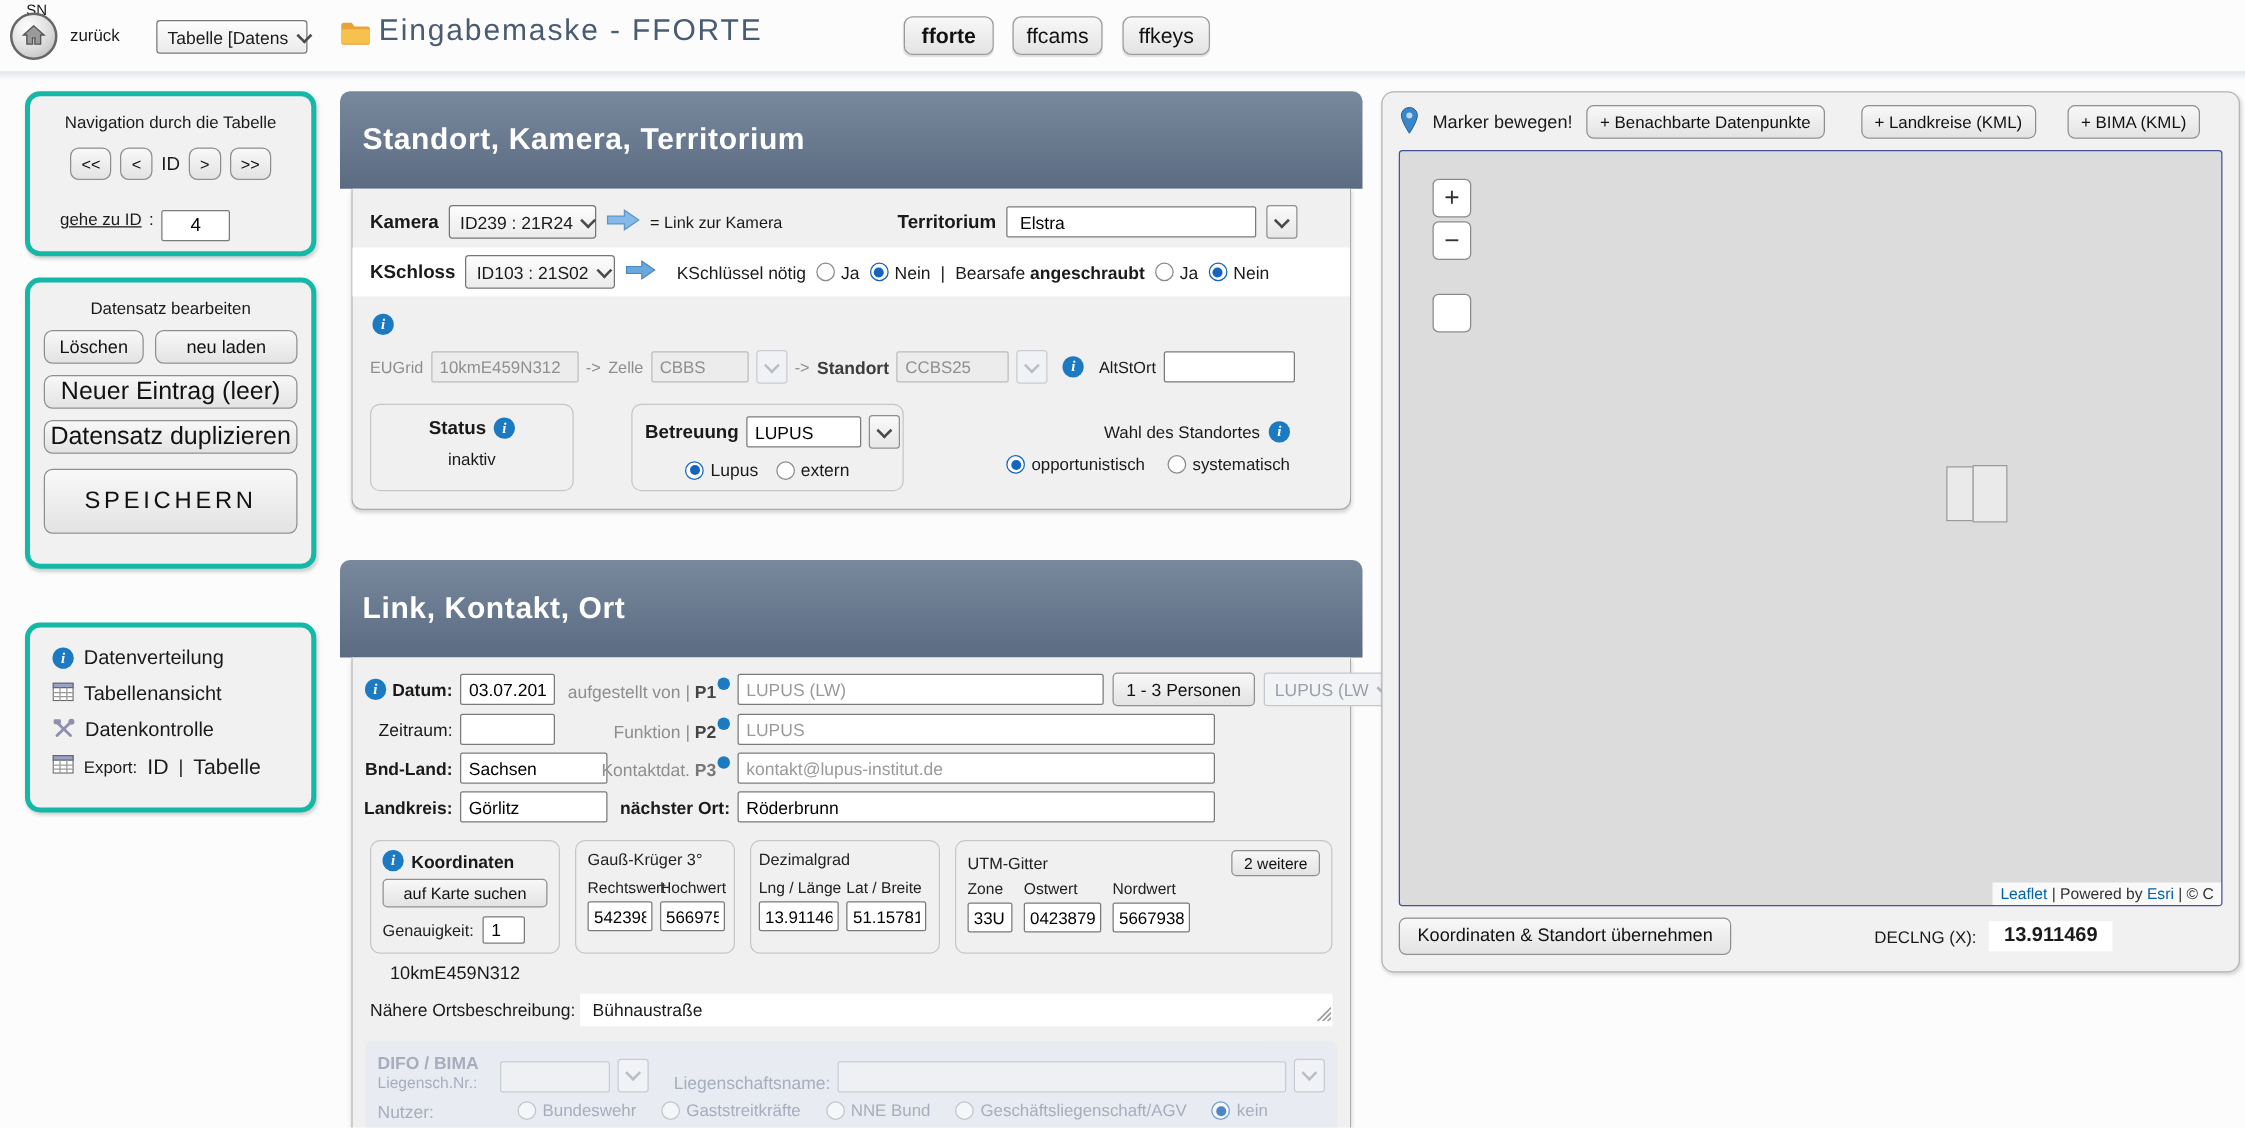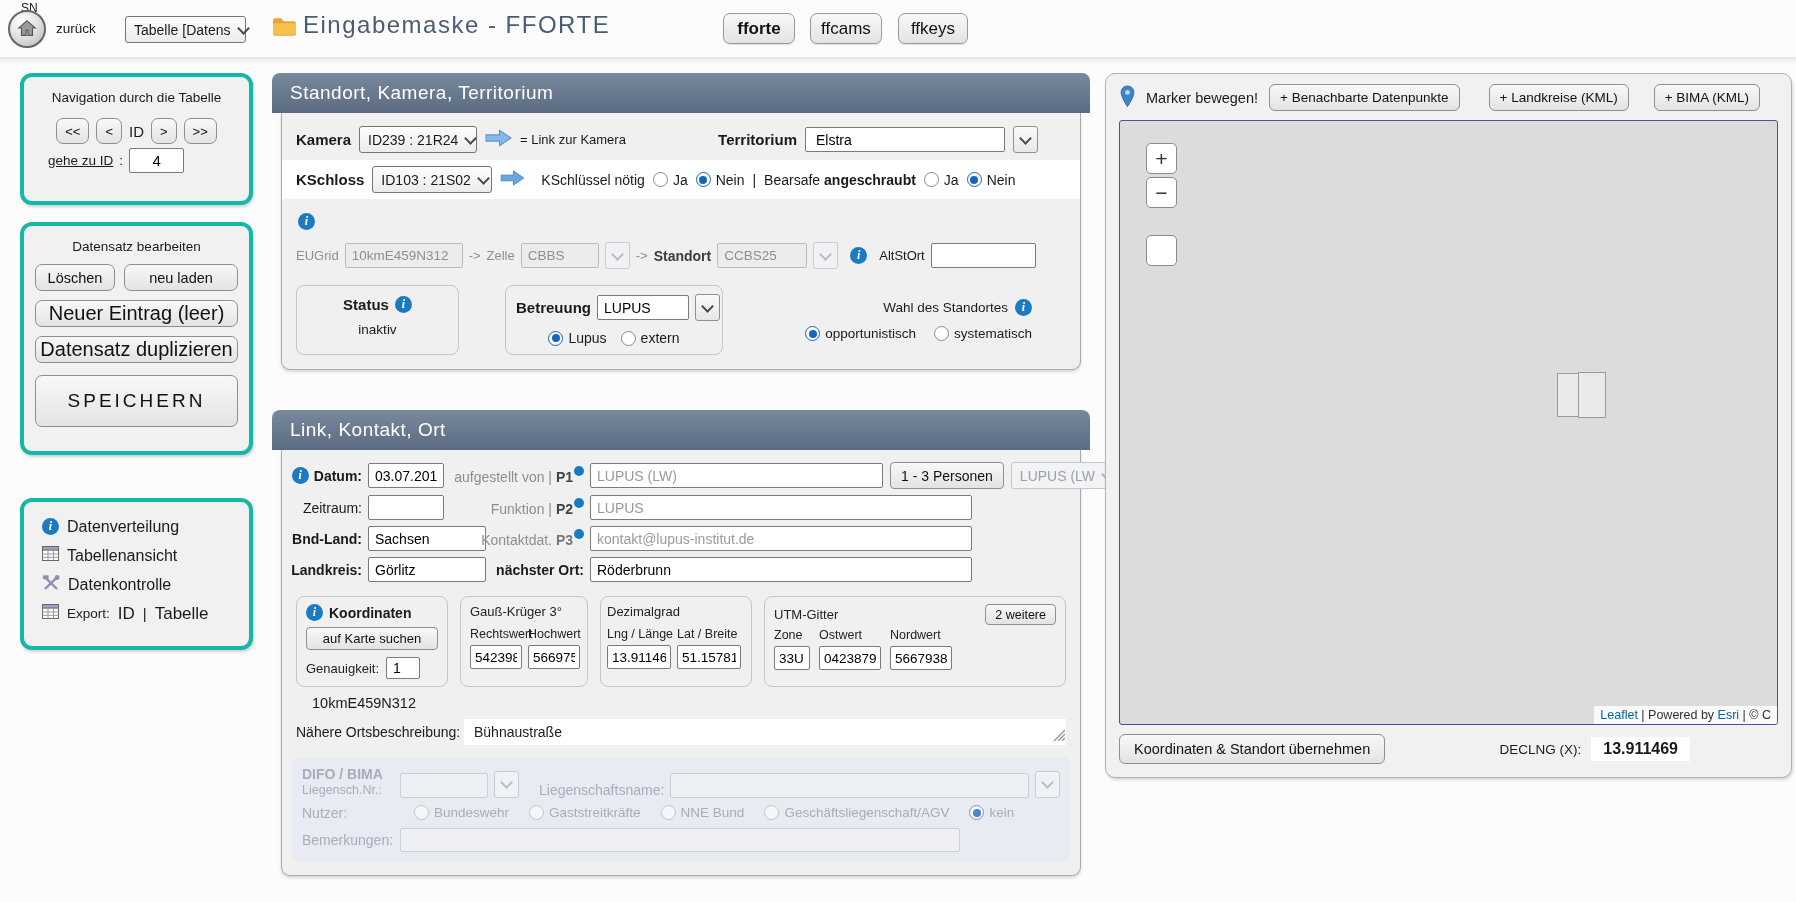--- a/index.html
+++ b/index.html
@@ -49,31 +49,31 @@
   .folder{position:absolute;left:272px;top:17px}
   .title{position:absolute;left:303px;top:11px;font-size:24px;color:#4a5c72;letter-spacing:1.5px;white-space:nowrap}
   .appbtn{position:absolute;top:13px;height:31px;font-size:17px;border-radius:7px;border-color:#9a9a9a;
           box-shadow:0 1px 1px rgba(0,0,0,.12)}
   
   .sidebox{position:absolute;left:20px;width:233px;background:#f1f1f1;border:4px solid #14b8a6;
            border-radius:12px;box-shadow:1px 2px 3px rgba(0,0,0,.18);box-sizing:border-box}
   .sb-title{text-align:center;font-size:13.5px;padding-top:13px}
   .navrow{display:flex;align-items:center;justify-content:center;gap:7px;margin-top:13px}
   .navbtn{height:26px;font-size:13px;padding:0 8px;border-radius:7px}
-  .gotorow{display:flex;align-items:center;gap:6px;margin:4px 0 0 24px;font-size:13.5px}
+  .gotorow{display:flex;gap:6px;margin:24px 0 0 24px;font-size:13.5px}
   .goto-link{text-decoration:underline;cursor:pointer}
   .recbtns{padding:10px 11px 0}
   .fullbtn{width:100%;height:27px;margin-top:9px;font-size:20px;border-radius:7px}
   .savebtn{width:100%;height:52px;margin-top:12px;font-size:19px;letter-spacing:3px;border-radius:7px}
   .linkrow{display:flex;align-items:center;gap:8px;padding:0 0 0 18px;height:29px;font-size:16px;cursor:pointer}
   .linkrow:first-child{margin-top:10px}
   
   .main{position:absolute;left:272px;top:73px;width:818px}
-  .panel-head{background:linear-gradient(#78899e,#5b6c82);color:#fff;font-size:19px;font-weight:normal;
-              padding:9px 18px;border-radius:8px 8px 0 0;letter-spacing:.5px}
+  .panel-head{background:linear-gradient(#78899e,#5b6c82);color:#fff;font-size:24px;font-weight:bold;
+              padding:25px 18px;border-radius:8px 8px 0 0;letter-spacing:.5px}
   .panel-body{margin:0 9px;background:#f0f0f0;border:1px solid #ababab;border-top:none;
               border-radius:0 0 9px 9px;padding:12px 14px 14px;box-shadow:0 2px 3px rgba(0,0,0,.15)}
   .frow{display:flex;align-items:center;gap:8px}
   .white-band{margin:6px -14px 0;padding:6px 14px;background:#fff}
   .box{border:1px solid #c6c6c6;border-radius:8px;box-sizing:border-box}
   .colhead{font-size:13px;color:#222;white-space:nowrap}
   .coordinp{height:24px;font-size:13.5px;padding:0 4px;width:100%}
   
   .dgrid{display:grid;grid-template-columns:66px 102px 108px 1fr;column-gap:6px;row-gap:6px;align-items:center}
   .r{justify-self:end;text-align:right}

